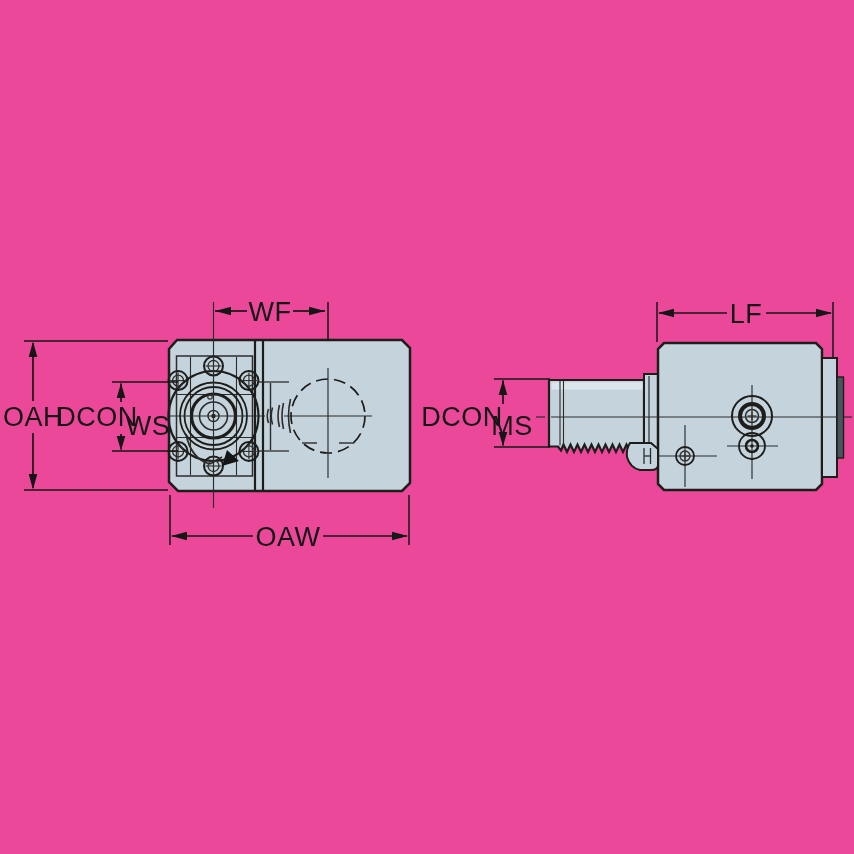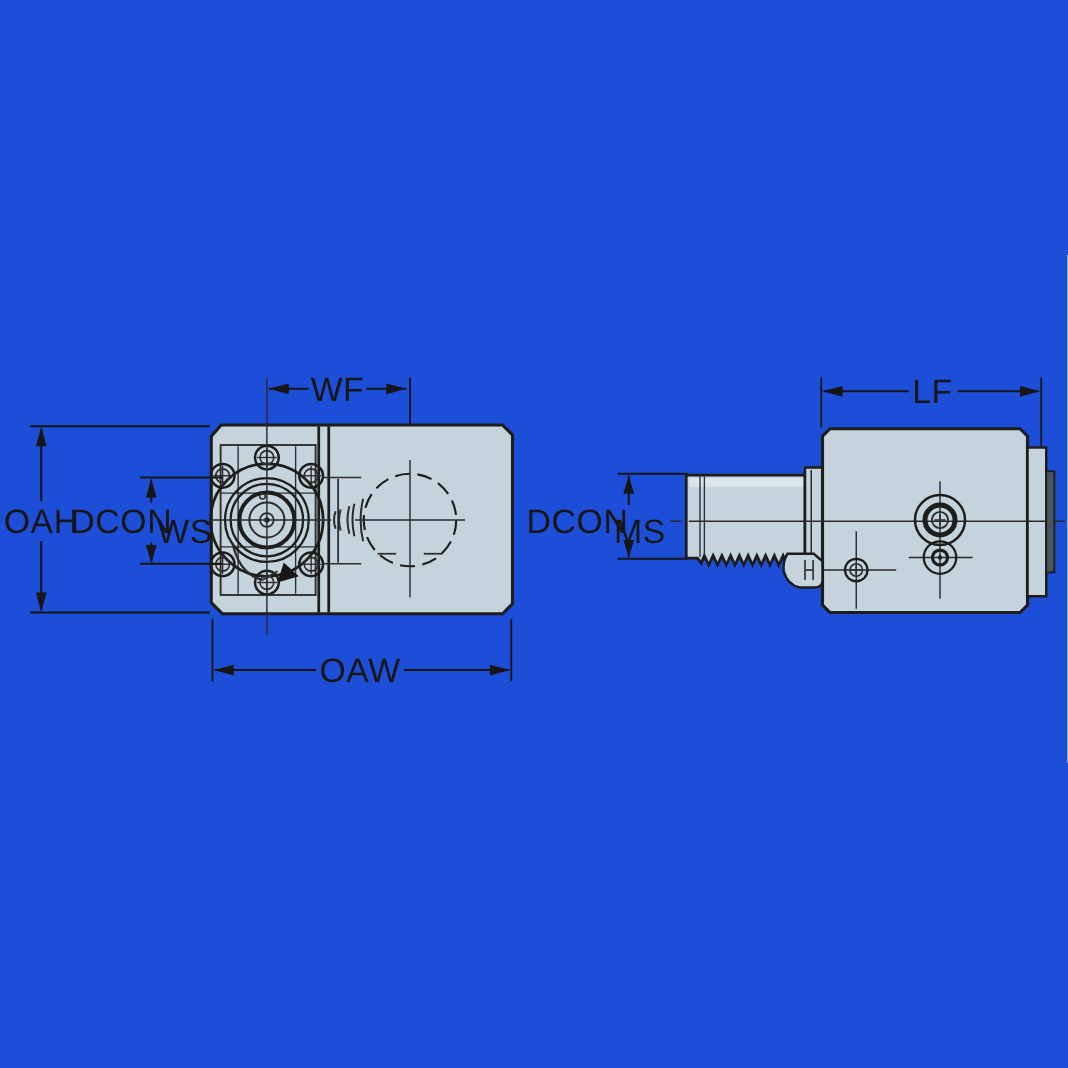--- a/index.html
+++ b/index.html
@@ -1,16 +1,16 @@
 <!DOCTYPE html>
 <html><head>
 <meta charset="utf-8">
 <style>
   html,body{margin:0;padding:0;background:#ffffff;}
-  .canvas{position:relative;width:854px;height:854px;background:#1d4ed8;overflow:hidden;
+  .canvas{position:relative;width:854px;height:854px;background:#ec4899;overflow:hidden;
           font-family:"Liberation Sans",sans-serif;text-align:center;}
   svg{display:block;}
   text{font-family:"Liberation Sans",sans-serif;font-size:27px;fill:#161616;letter-spacing:.5px;}
   .outline{stroke:#1d1d1b;fill:none;}
   .fillpart{fill:#c5d4dc;stroke:#1d1d1b;}
   .thin{stroke:#2c2c2c;fill:none;}
   .cl{stroke:#2a2a2a;fill:none;stroke-width:1.15;}
   .dim{stroke:#161616;fill:none;stroke-width:1.7;}
   .ext{stroke:#161616;fill:none;stroke-width:1.5;}
   .arrow{fill:#161616;stroke:none;}

